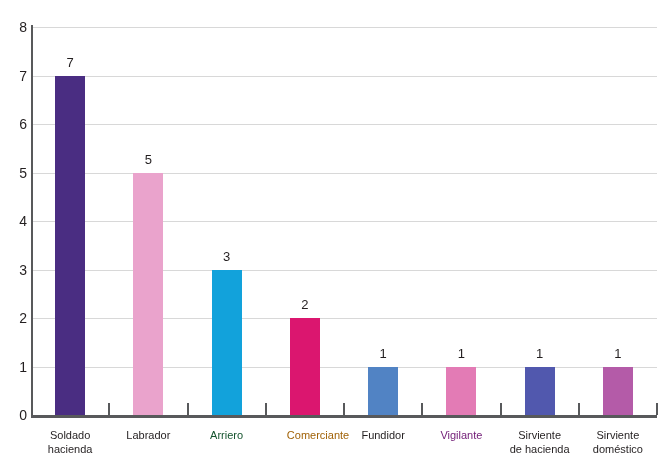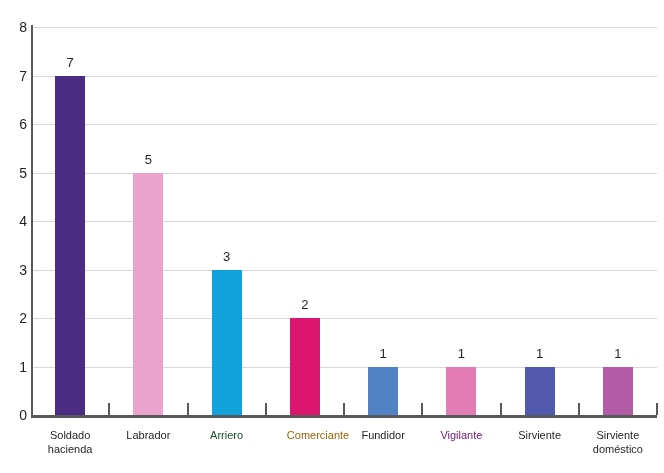--- a/index.html
+++ b/index.html
@@ -192,20 +192,21 @@
         <div>Comerciante</div>
       </div>
       <div class="x-cat-label" style="left: 383.125px; color: rgb(35, 31, 32);">
         <div>Fundidor</div>
       </div>
       <div class="x-cat-label" style="left: 461.375px; color: #701a75;">
         <div>Vigilante</div>
       </div>
       <div class="x-cat-label" style="left: 539.625px; color: rgb(35, 31, 32);">
         <div>Sirviente</div>
+        <div>de hacienda</div>
       </div>
       <div class="x-cat-label" style="left: 617.875px; color: rgb(35, 31, 32);">
         <div>Sirviente</div>
         <div>doméstico</div>
       </div>
     </div>
 
 </div>
 
 </body></html>

